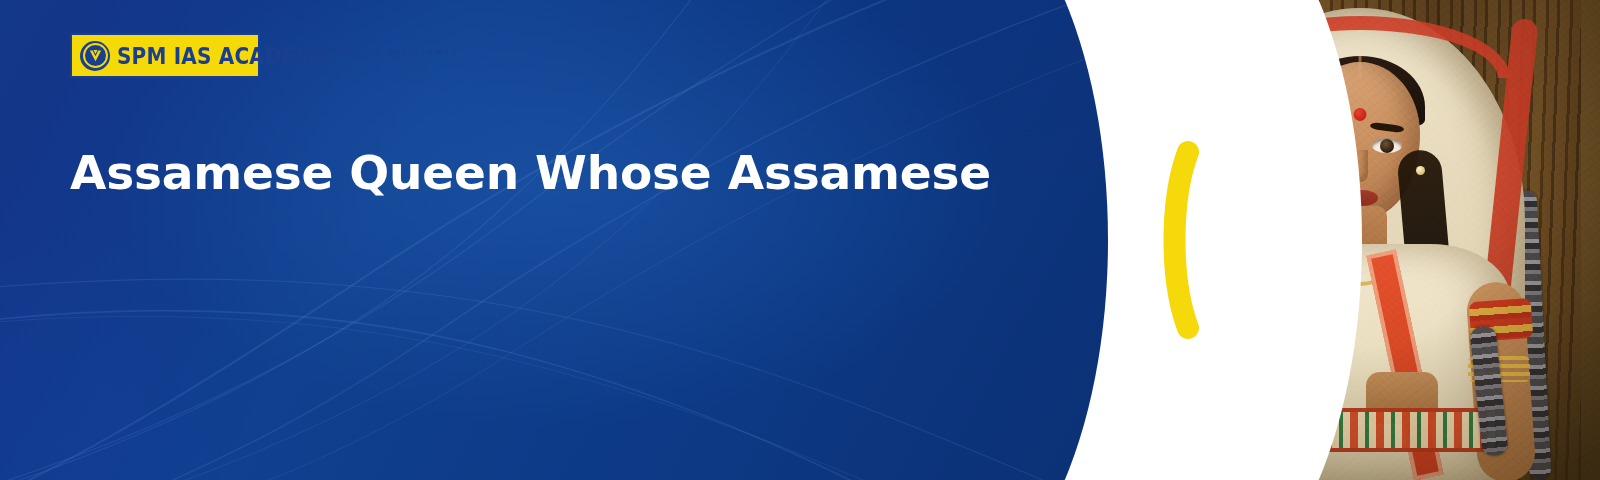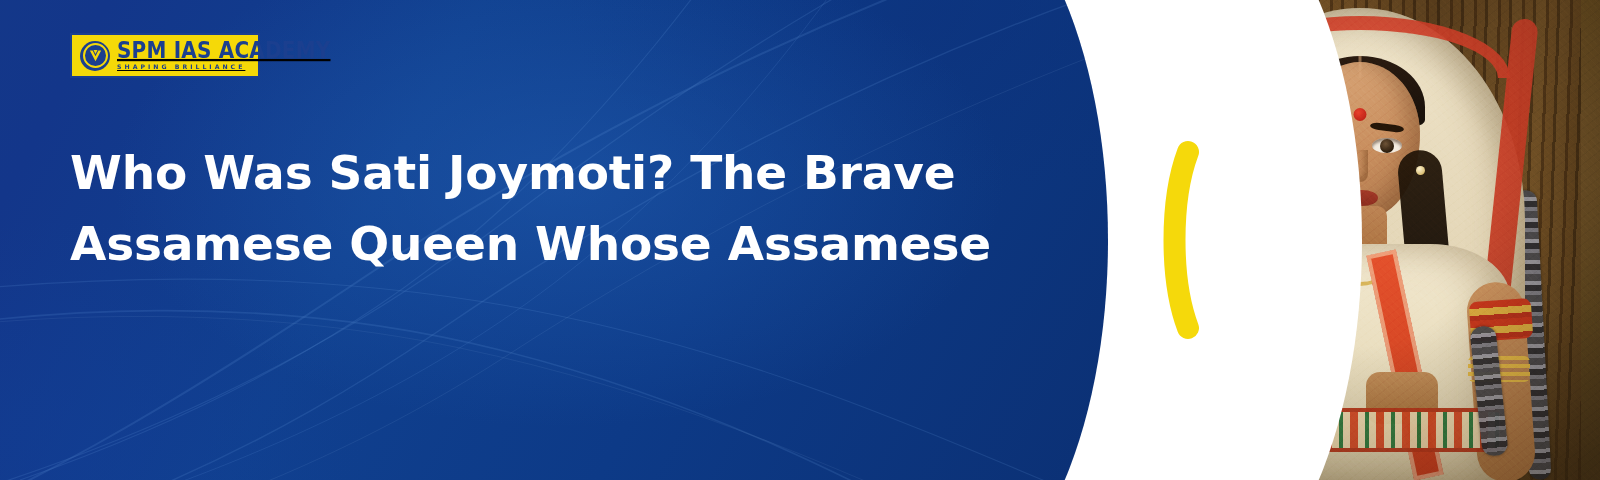--- a/index.html
+++ b/index.html
@@ -384,21 +384,21 @@
     position:relative;
   }
   .logo-mark::before {
     content:"";
     position:absolute;
     inset:2.5px;
     border-radius:50%;
     border:2px solid #f5d908;
   }
   .logo-mark svg { position:relative; z-index:2; }
-  .logo-text { display:flex; flex-direction:column; line-height:1; flex:1;text-decoration:underline; }
+  .logo-text { display:flex; flex-direction:row; line-height:1; flex:1; }
   .logo-title {
     font-family:"DejaVu Sans", sans-serif;
     font-weight:700;
     font-size:20px;
     letter-spacing:.2px;
     color:#1b3f8f;
     white-space:nowrap;
     transform:scaleY(1.12);
     transform-origin:left center;
   }
@@ -527,17 +527,16 @@
         <path d="M9.2 4.2 L12 9.8 L14.8 4.2 Z" fill="#f5d908"></path>
       </svg>
     </span>
     <span class="logo-text">
       <span class="logo-title">SPM IAS ACADEMY</span>
       <span class="logo-tag">SHAPING BRILLIANCE</span>
     </span>
   </div>
 
   <h1 class="headline">
-    <span class="line">Who Was Sati Joymoti? The Brave</span>
     <span class="line">Assamese Queen Whose Assamese</span>
   </h1>
 
 </div>
 
 </body></html>

